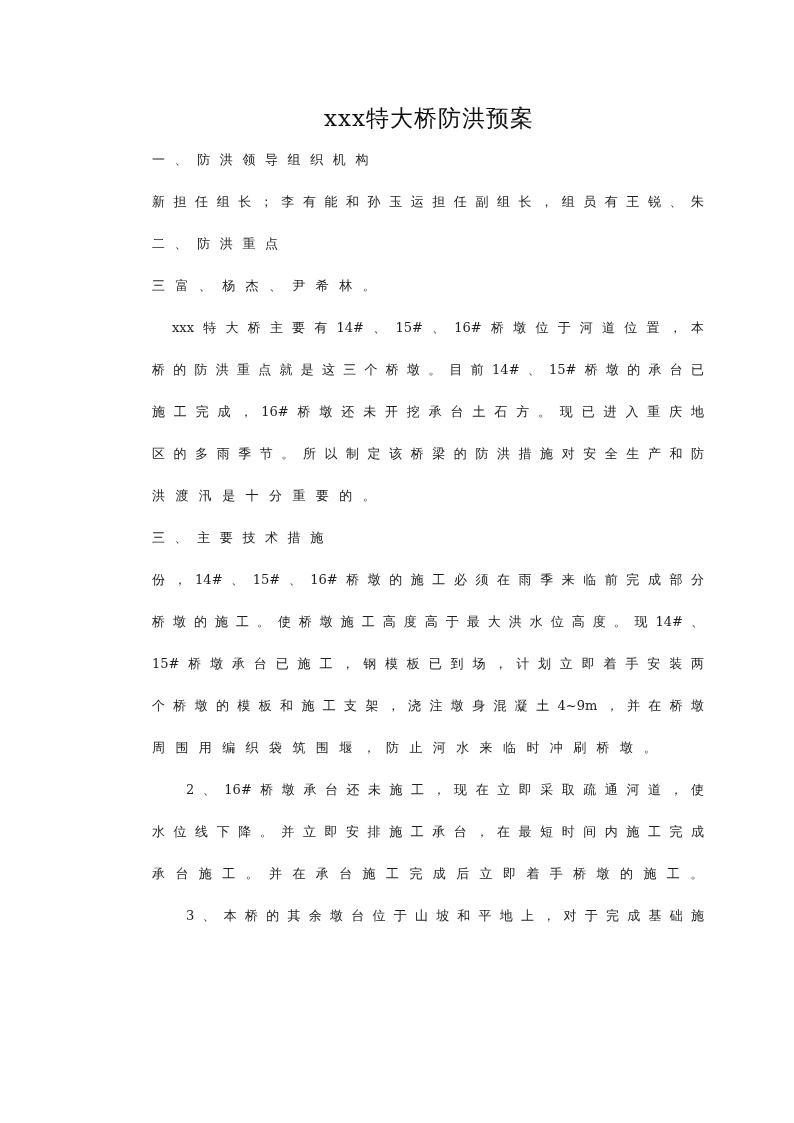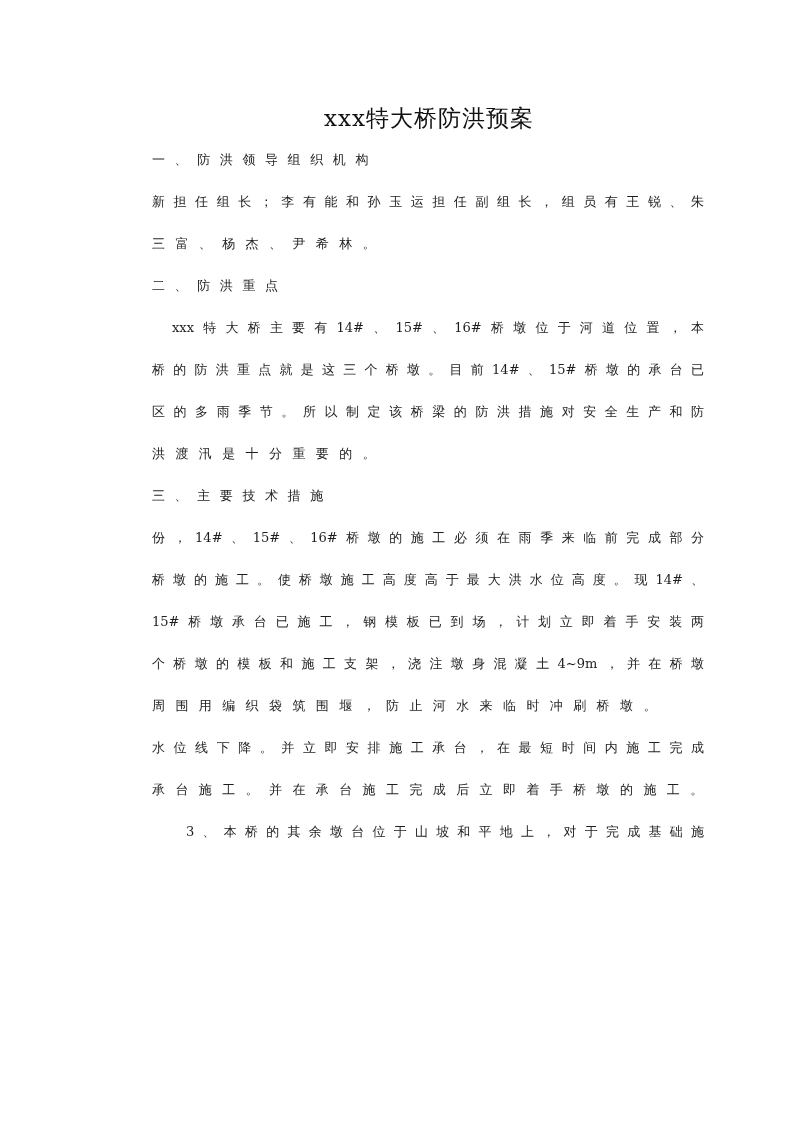--- a/index.html
+++ b/index.html
@@ -29,33 +29,35 @@
 </head>
 <body>
 
 <div class="page">
   <div class="title">xxx特大桥防洪预案</div>
 
   <div class="body-block">
 
     <div class="line heading">一、防洪领导组织机构</div>
     <div class="line justify">新担任组长；李有能和孙玉运担任副组长，组员有王锐、朱</div>
+    <div class="line heading">二、防洪重点</div>
+
     <div class="line">三富、杨杰、尹希林。</div>
-
-    <div class="line heading">二、防洪重点</div>
     <div class="line indent1 justify" style="width:532px">xxx特大桥主要有14#、15#、16#桥墩位于河道位置，本</div>
     <div class="line justify">桥的防洪重点就是这三个桥墩。目前14#、15#桥墩的承台已</div>
+    <div class="line justify">施工完成，16#桥墩还未开挖承台土石方。现已进入重庆地</div>
     <div class="line justify">区的多雨季节。所以制定该桥梁的防洪措施对安全生产和防</div>
     <div class="line">洪渡汛是十分重要的。</div>
 
     <div class="line heading">三、主要技术措施</div>
     <div class="line justify">份，14#、15#、16#桥墩的施工必须在雨季来临前完成部分</div>
     <div class="line justify">桥墩的施工。使桥墩施工高度高于最大洪水位高度。现14#、</div>
     <div class="line justify">15#桥墩承台已施工，钢模板已到场，计划立即着手安装两</div>
     <div class="line justify">个桥墩的模板和施工支架，浇注墩身混凝土4~9m，并在桥墩</div>
     <div class="line">周围用编织袋筑围堰，防止河水来临时冲刷桥墩。</div>
 
+    <div class="line indent2 justify" style="width:518px">2、16#桥墩承台还未施工，现在立即采取疏通河道，使</div>
     <div class="line justify">水位线下降。并立即安排施工承台，在最短时间内施工完成</div>
     <div class="line">承台施工。并在承台施工完成后立即着手桥墩的施工。</div>
 
     <div class="line indent2 justify" style="width:518px">3、本桥的其余墩台位于山坡和平地上，对于完成基础施</div>
   </div>
 </div>
 
 </body></html>

